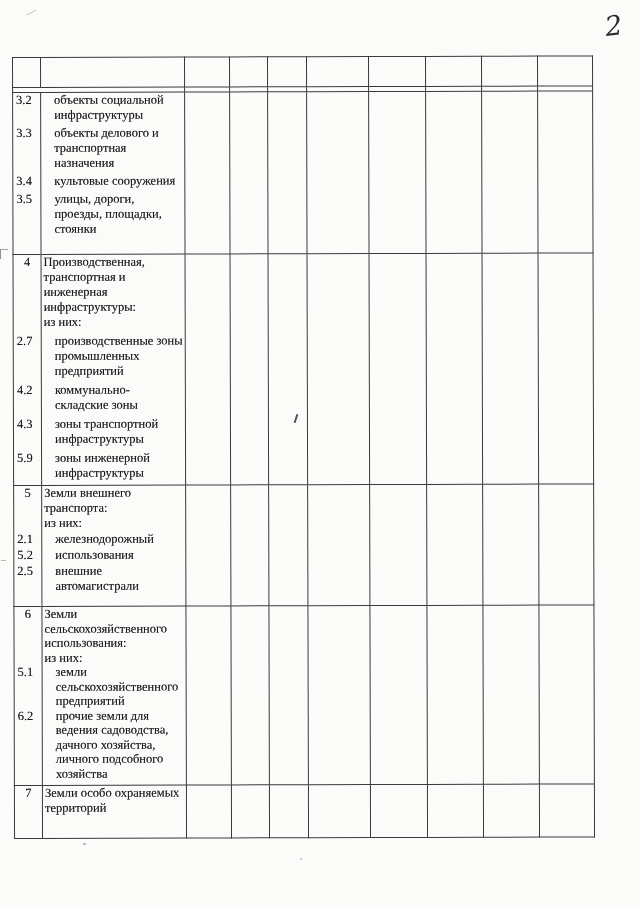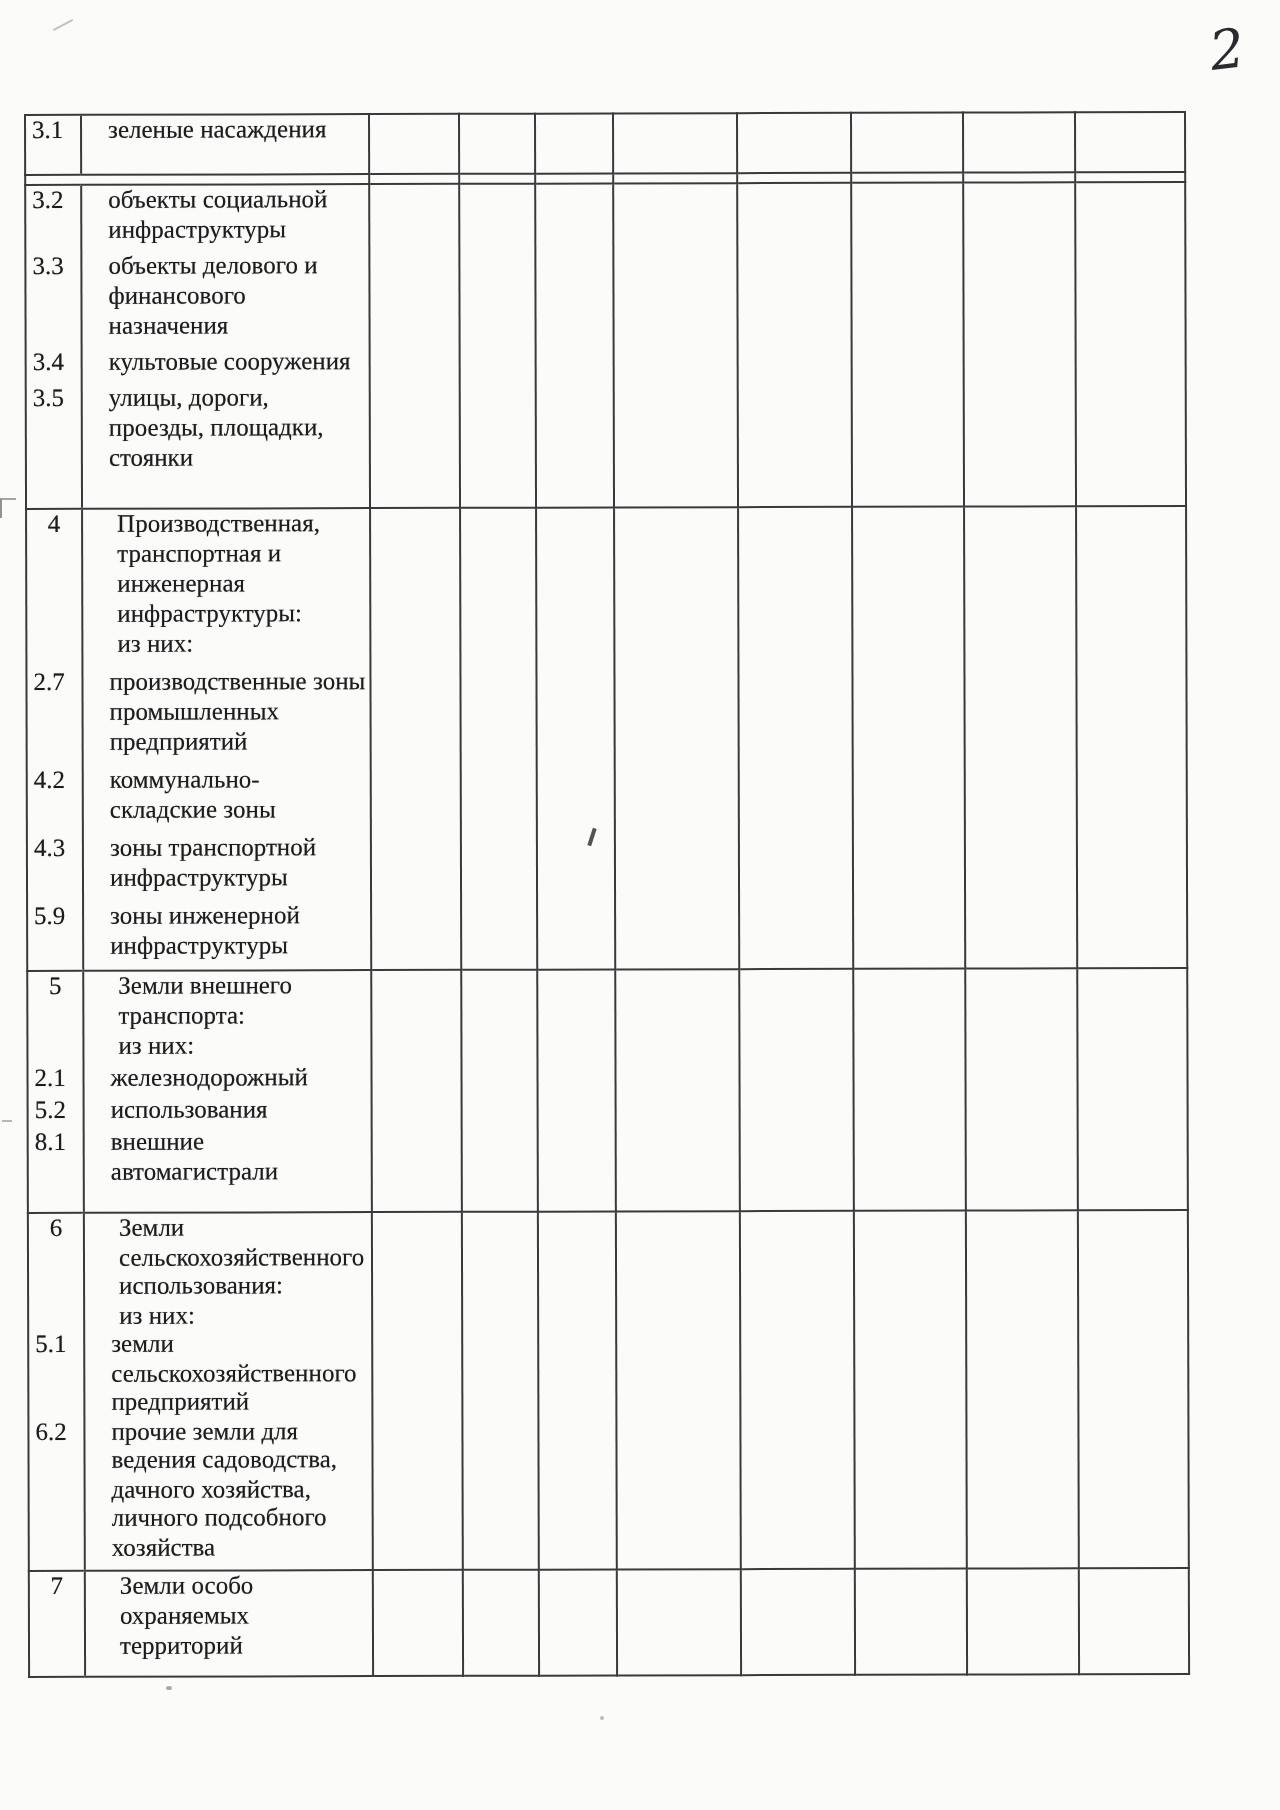--- a/index.html
+++ b/index.html
@@ -57,21 +57,21 @@
   .band-2 .item{margin-bottom:4px;}
   .band-3 .item{margin-bottom:1px;}
   .band-4 .item{margin-bottom:0; line-height:14.5px;}
   .num{
     width:27px;
     flex:none;
     box-sizing:border-box;
     padding-left:3px;
   }
   .num.center{text-align:center; padding-left:0;}
-  .label{flex:1; padding-left:18px; padding-right:2px;}
+  .label{flex:1; padding-left:3px; padding-right:2px;}
   .item.sub .label{padding-left:14px;}
   td.empty{background:transparent;}
   .pagenum{
     position:absolute;
     top:10px;
     right:18px;
     font-family:"DejaVu Serif", serif;
     font-style:italic;
     font-size:27px;
     color:#2a2a30;
@@ -103,26 +103,20 @@
           <col style="width: 39px;">
           <col style="width: 62px;">
           <col style="width: 57px;">
           <col style="width: 56px;">
           <col style="width: 56px;">
           <col style="width: 55px;">
         </colgroup>
       <tbody>
           <tr class="band band-0">
             <td colspan="2" class="namecell" style="height: 29px;">
-              <div class="item sub">
-                <div class="num">3.1</div>
-                <div class="label">
-                  <div>зеленые насаждения</div>
-                </div>
-              </div>
               <div class="vdiv"></div>
             </td>
             <td class="empty"></td>
             <td class="empty"></td>
             <td class="empty"></td>
             <td class="empty"></td>
             <td class="empty"></td>
             <td class="empty"></td>
             <td class="empty"></td>
             <td class="empty"></td>
@@ -142,21 +136,21 @@
             <td colspan="2" class="namecell" style="height: 161px;">
               <div class="item sub">
                 <div class="num">3.2</div>
                 <div class="label">
                   <div>объекты социальной инфраструктуры</div>
                 </div>
               </div>
               <div class="item sub">
                 <div class="num">3.3</div>
                 <div class="label">
-                  <div>объекты делового и финансового назначения</div>
+                  <div>объекты делового и транспортная назначения</div>
                 </div>
               </div>
               <div class="item sub">
                 <div class="num">3.4</div>
                 <div class="label">
                   <div>культовые сооружения</div>
                 </div>
               </div>
               <div class="item sub">
                 <div class="num">3.5</div>
@@ -234,21 +228,21 @@
                   <div>железнодорожный</div>
                 </div>
               </div>
               <div class="item sub">
                 <div class="num">5.2</div>
                 <div class="label">
                   <div>использования</div>
                 </div>
               </div>
               <div class="item sub">
-                <div class="num">8.1</div>
+                <div class="num">2.5</div>
                 <div class="label">
                   <div>внешние автомагистрали</div>
                 </div>
               </div>
               <div class="vdiv"></div>
             </td>
             <td class="empty"></td>
             <td class="empty"></td>
             <td class="empty"></td>
             <td class="empty"></td>

